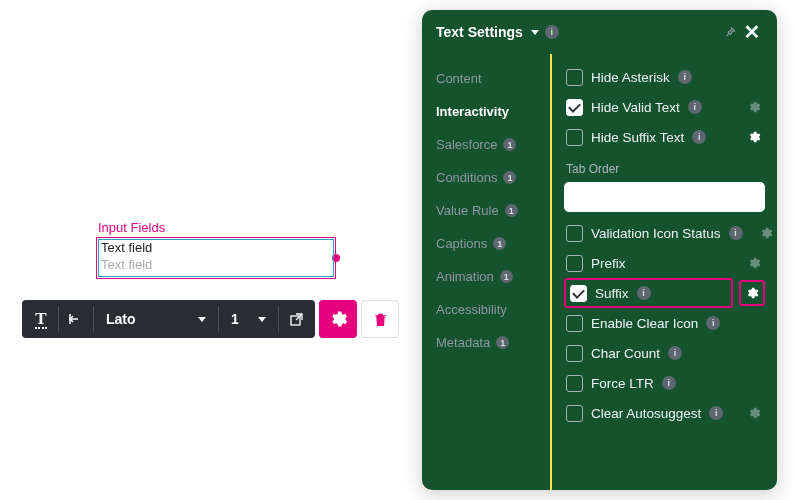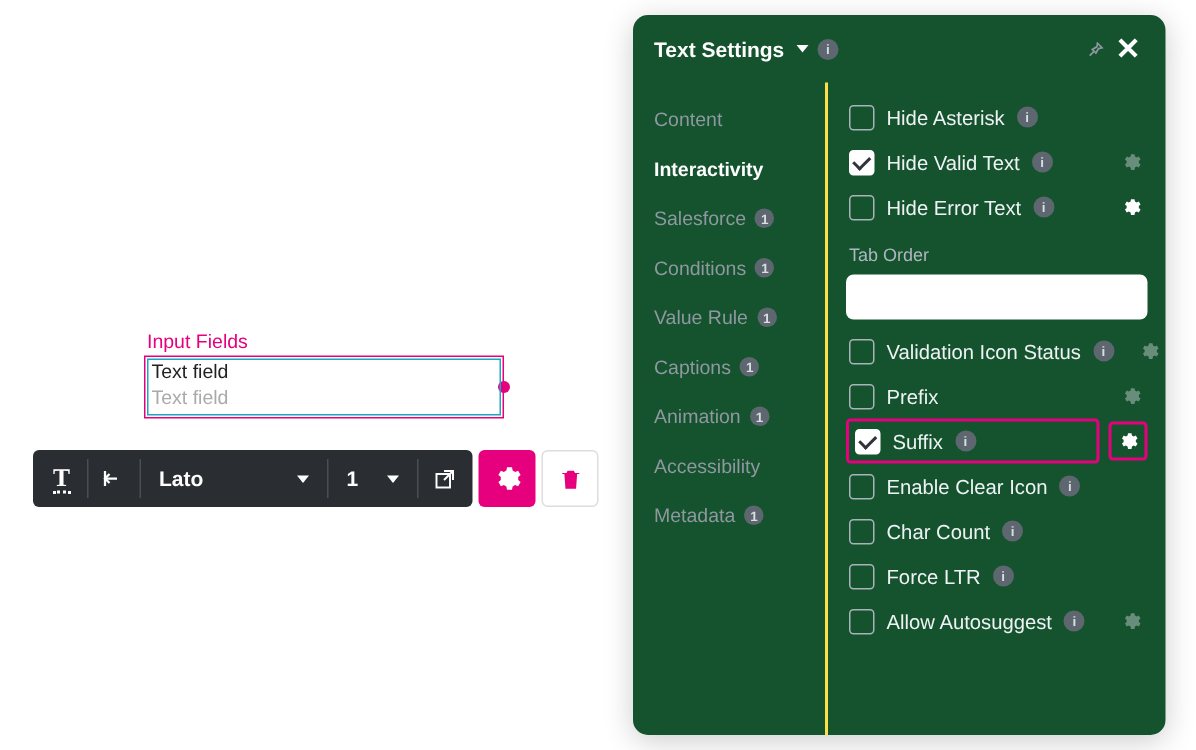--- a/index.html
+++ b/index.html
@@ -426,21 +426,21 @@
         <span class="row-spacer"></span>
         <span class="gear-btn dim">
           <svg viewBox="0 0 24 24" fill="#cfd5db">
               <path d="M12 8a4 4 0 100 8 4 4 0 000-8zm9 4c0-.4 0-.8-.1-1.2l2-1.6-2-3.4-2.4 1a7 7 0 00-2-1.2L16 3h-4l-.5 2.6a7 7 0 00-2 1.2l-2.4-1-2 3.4 2 1.6A7 7 0 007 12c0 .4 0 .8.1 1.2l-2 1.6 2 3.4 2.4-1c.6.5 1.3.9 2 1.2L12 21h4l.5-2.6c.7-.3 1.4-.7 2-1.2l2.4 1 2-3.4-2-1.6c.1-.4.1-.8.1-1.2z"></path>
             </svg>
         </span>
       </div>
 
       <div class="setting-row">
         <span class="chk"></span>
-        <span class="setting-label">Hide Error Text</span>
+        <span class="setting-label">Hide Suffix Text</span>
         <span class="info-badge">i</span>
         <span class="row-spacer"></span>
         <span class="gear-btn bright">
           <svg viewBox="0 0 24 24" fill="#fff">
               <path d="M12 8a4 4 0 100 8 4 4 0 000-8zm9 4c0-.4 0-.8-.1-1.2l2-1.6-2-3.4-2.4 1a7 7 0 00-2-1.2L16 3h-4l-.5 2.6a7 7 0 00-2 1.2l-2.4-1-2 3.4 2 1.6A7 7 0 007 12c0 .4 0 .8.1 1.2l-2 1.6 2 3.4 2.4-1c.6.5 1.3.9 2 1.2L12 21h4l.5-2.6c.7-.3 1.4-.7 2-1.2l2.4 1 2-3.4-2-1.6c.1-.4.1-.8.1-1.2z"></path>
             </svg>
         </span>
       </div>
 
       <div class="content-group-label">Tab Order</div>
@@ -501,21 +501,21 @@
 
       <div class="setting-row">
         <span class="chk"></span>
         <span class="setting-label">Force LTR</span>
         <span class="info-badge">i</span>
         <span class="row-spacer"></span>
       </div>
 
       <div class="setting-row">
         <span class="chk"></span>
-        <span class="setting-label">Allow Autosuggest</span>
+        <span class="setting-label">Clear Autosuggest</span>
         <span class="info-badge">i</span>
         <span class="row-spacer"></span>
         <span class="gear-btn dim">
           <svg viewBox="0 0 24 24" fill="#cfd5db">
               <path d="M12 8a4 4 0 100 8 4 4 0 000-8zm9 4c0-.4 0-.8-.1-1.2l2-1.6-2-3.4-2.4 1a7 7 0 00-2-1.2L16 3h-4l-.5 2.6a7 7 0 00-2 1.2l-2.4-1-2 3.4 2 1.6A7 7 0 007 12c0 .4 0 .8.1 1.2l-2 1.6 2 3.4 2.4-1c.6.5 1.3.9 2 1.2L12 21h4l.5-2.6c.7-.3 1.4-.7 2-1.2l2.4 1 2-3.4-2-1.6c.1-.4.1-.8.1-1.2z"></path>
             </svg>
         </span>
       </div>
 
     </div>

